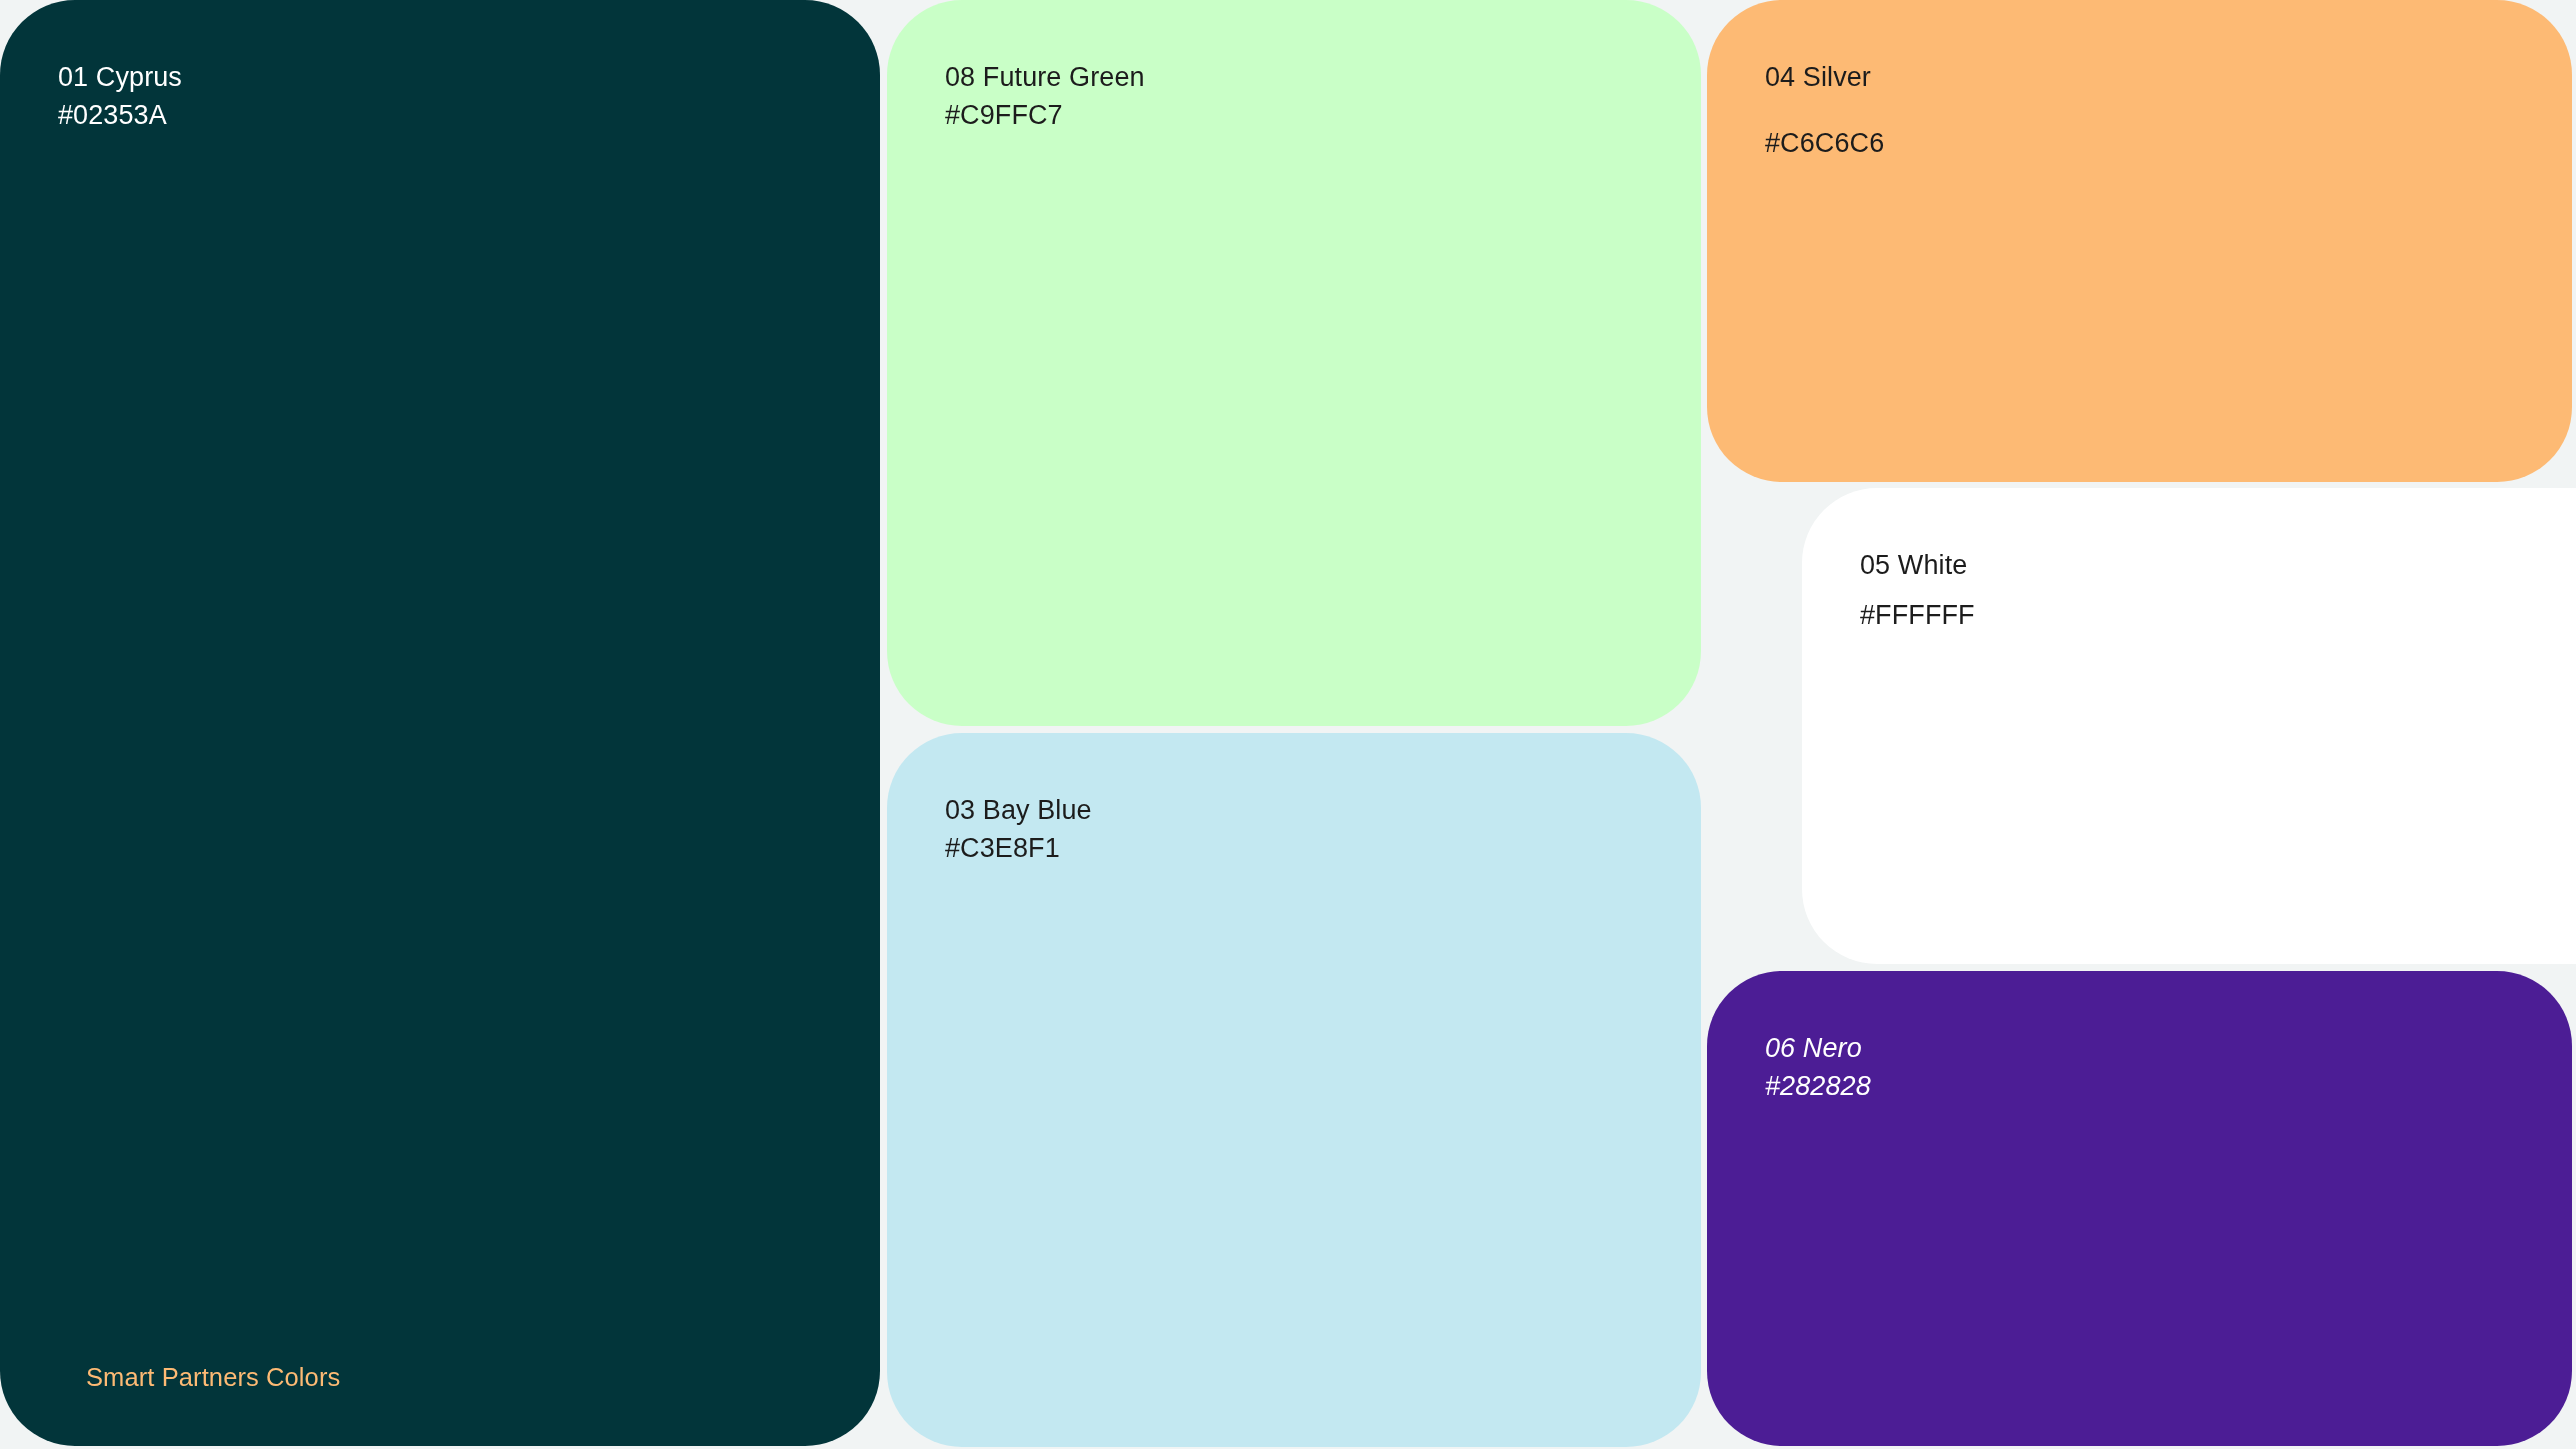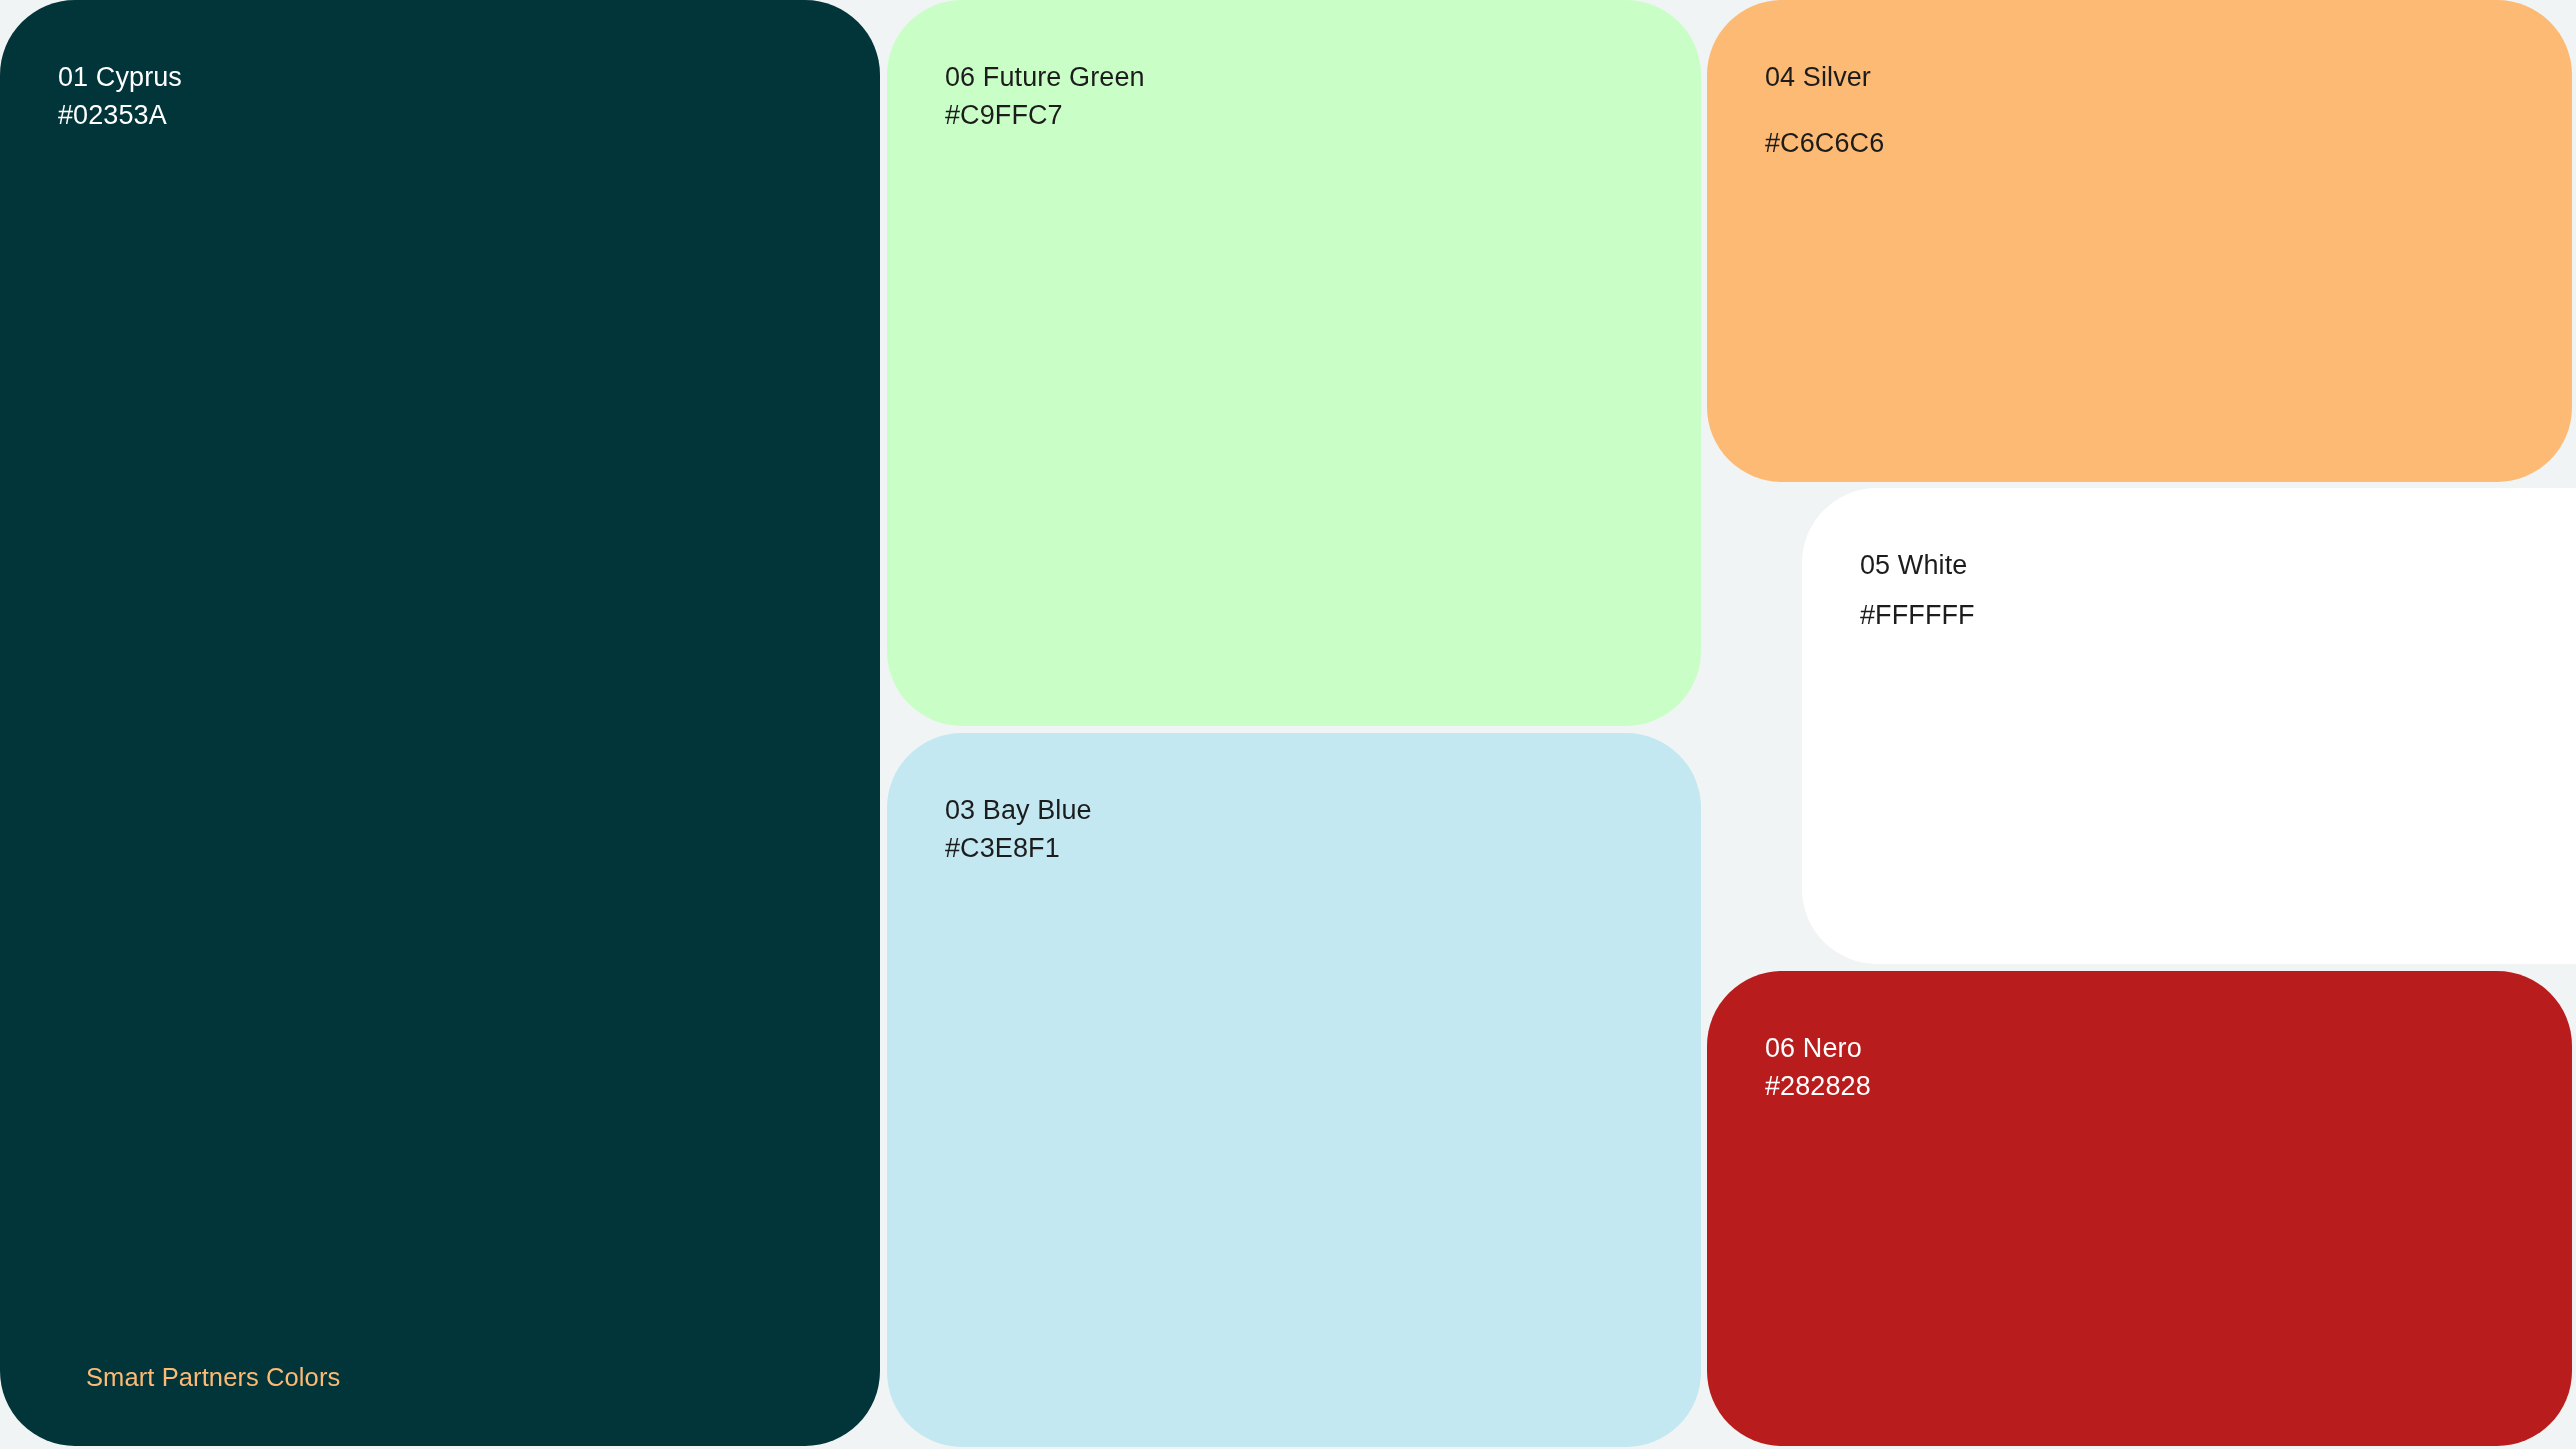--- a/index.html
+++ b/index.html
@@ -113,21 +113,21 @@
   <div class="swatch swatch--cyprus" style="background: rgb(2, 53, 58);">
     <div class="swatch-labels">
       <span class="swatch-name" style="color: rgb(255, 255, 255);">01 Cyprus</span>
       <span class="swatch-hex" style="color: rgb(255, 255, 255);">#02353A</span>
     </div>
     <div class="board-caption" style="color: #fdba74;">Smart Partners Colors</div>
   </div>
 
   <div class="swatch swatch--future-green" style="background: rgb(201, 255, 199);">
     <div class="swatch-labels">
-      <span class="swatch-name" style="color: rgb(28, 28, 28);">06 Future Green</span>
+      <span class="swatch-name" style="color: rgb(28, 28, 28);">08 Future Green</span>
       <span class="swatch-hex" style="color: rgb(28, 28, 28);">#C9FFC7</span>
     </div>
   </div>
 
   <div class="swatch swatch--bay-blue" style="background: rgb(195, 232, 241);">
     <div class="swatch-labels">
       <span class="swatch-name" style="color: rgb(28, 28, 28);">03 Bay Blue</span>
       <span class="swatch-hex" style="color: rgb(28, 28, 28);">#C3E8F1</span>
     </div>
   </div>
@@ -139,21 +139,21 @@
     </div>
   </div>
 
   <div class="swatch swatch--white" style="background: rgb(255, 255, 255);">
     <div class="swatch-labels">
       <span class="swatch-name" style="color: rgb(28, 28, 28);">05 White</span>
       <span class="swatch-hex" style="color: rgb(28, 28, 28); margin-top: 12px;">#FFFFFF</span>
     </div>
   </div>
 
-  <div class="swatch swatch--nero" style="background: #b91c1c;">
+  <div class="swatch swatch--nero" style="background: #4c1d95; font-style: italic;">
     <div class="swatch-labels">
       <span class="swatch-name" style="color: rgb(255, 255, 255);">06 Nero</span>
       <span class="swatch-hex" style="color: rgb(255, 255, 255);">#282828</span>
     </div>
   </div>
 
 </div>
 
 
 </body></html>

